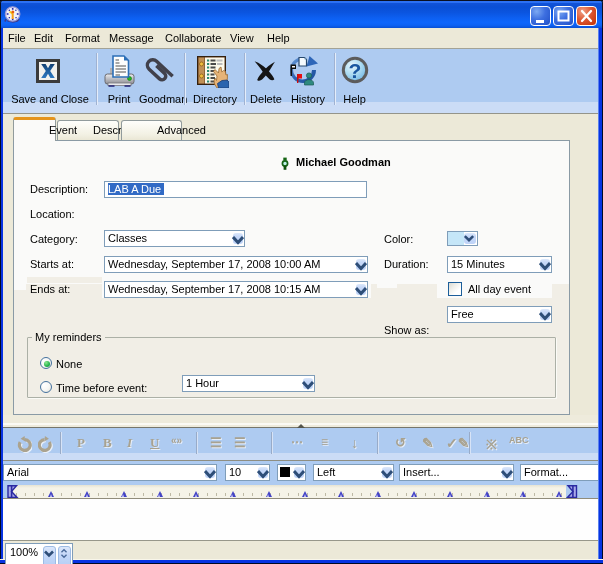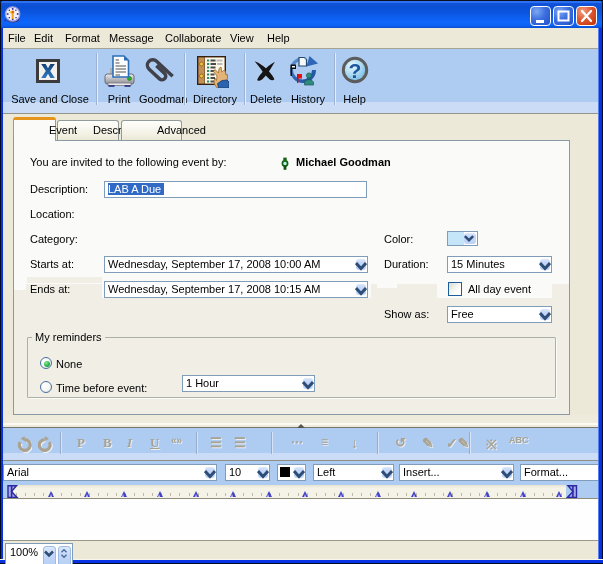--- a/index.html
+++ b/index.html
@@ -264,33 +264,37 @@
   <div class="abs" id="panel">
     <div style="position:absolute;left:0;top:0;width:555px;height:143px;background:#FAFAF9"></div>
     <div style="position:absolute;left:13px;top:136px;width:75px;height:6px;background:#F1EEE6"></div>
     <div style="position:absolute;left:88px;top:136px;width:269px;height:21px;background:#FAFAF9"></div>
     <div style="position:absolute;left:434px;top:136px;width:20px;height:6px;background:#FAFAF9"></div>
     <div style="position:absolute;left:423px;top:142px;width:115px;height:15px;background:#FAFAF9"></div>
     <div style="position:absolute;left:0px;top:142px;width:12px;height:7px;background:#FAFAF9"></div>
     <div style="position:absolute;left:363px;top:142px;width:20px;height:5px;background:#FAFAF9"></div>
   </div>
 
-  <div class="lab" style="left:27px;top:42px">You are invited to the following event by:</div>
   <svg class="abs" style="left:278px;top:43px" width="8" height="13" viewBox="0 0 8 13">
     <rect x="2.3" y="0.6" width="3.4" height="3" fill="#156415"></rect>
     <circle cx="4" cy="6.4" r="2.6" fill="#BDF2E8" stroke="#156415" stroke-width="1.7"></circle>
     <rect x="2.6" y="8.6" width="2.8" height="4.2" fill="#0D520D"></rect>
   </svg>
   <div class="lab" style="left:293px;top:42px;font-weight:bold">Michael Goodman</div>
 
   <div class="lab" style="left:27px;top:69px">Description:</div>
   <div class="inp" style="left:101px;top:67px;width:263px"><span style="background:#316AC5;color:#fff">LAB A Due&nbsp;</span></div>
   <div class="lab" style="left:27px;top:94px">Location:</div>
 
   <div class="lab" style="left:27px;top:119px">Category:</div>
+  <div class="combo" style="left:101px;top:116px;width:141px">Classes<div class="carr">
+        <svg width="12" height="12" viewBox="0 0 12 12">
+          <path d="M1 3 L6 8.5 L11 3" fill="none" stroke="#2E4E78" stroke-width="3"></path>
+        </svg>
+      </div></div>
   <div class="lab" style="left:381px;top:119px">Color:</div>
   <div class="combo" style="left:444px;top:117px;width:31px;height:15px">
       <div style="position:absolute;left:0px;top:0px;width:16px;height:13px;background:#C5E6F8"></div>
       <div class="carr" style="width:12px;top:1px;bottom:1px">
         <svg width="12" height="10" viewBox="0 0 12 12">
           <path d="M1 2.5 L6 7.5 L11 2.5" fill="none" stroke="#2E4E78" stroke-width="3"></path>
         </svg>
       </div>
     </div>
 
@@ -309,21 +313,21 @@
 
   <div class="lab" style="left:27px;top:169px">Ends at:</div>
   <div class="combo" style="left:101px;top:167px;width:264px">Wednesday, September 17, 2008 10:15 AM<div class="carr">
         <svg width="12" height="12" viewBox="0 0 12 12">
           <path d="M1 3 L6 8.5 L11 3" fill="none" stroke="#2E4E78" stroke-width="3"></path>
         </svg>
       </div></div>
   <div class="checkbox" style="left:445px;top:168px"></div>
   <div class="lab" style="left:465px;top:169px">All day event</div>
 
-  <div class="lab" style="left:381px;top:194px">Show as:</div>
+  <div class="lab" style="left:381px;top:210px">Show as:</div>
   <div class="combo" style="left:444px;top:192px;width:105px">Free<div class="carr">
         <svg width="12" height="12" viewBox="0 0 12 12">
           <path d="M1 3 L6 8.5 L11 3" fill="none" stroke="#2E4E78" stroke-width="3"></path>
         </svg>
       </div></div>
 
   <fieldset style="left:24px;top:217px;width:529px;height:67px">
     <legend>My reminders</legend>
   </fieldset>
   <div class="radio sel" style="left:37px;top:243px"></div>

